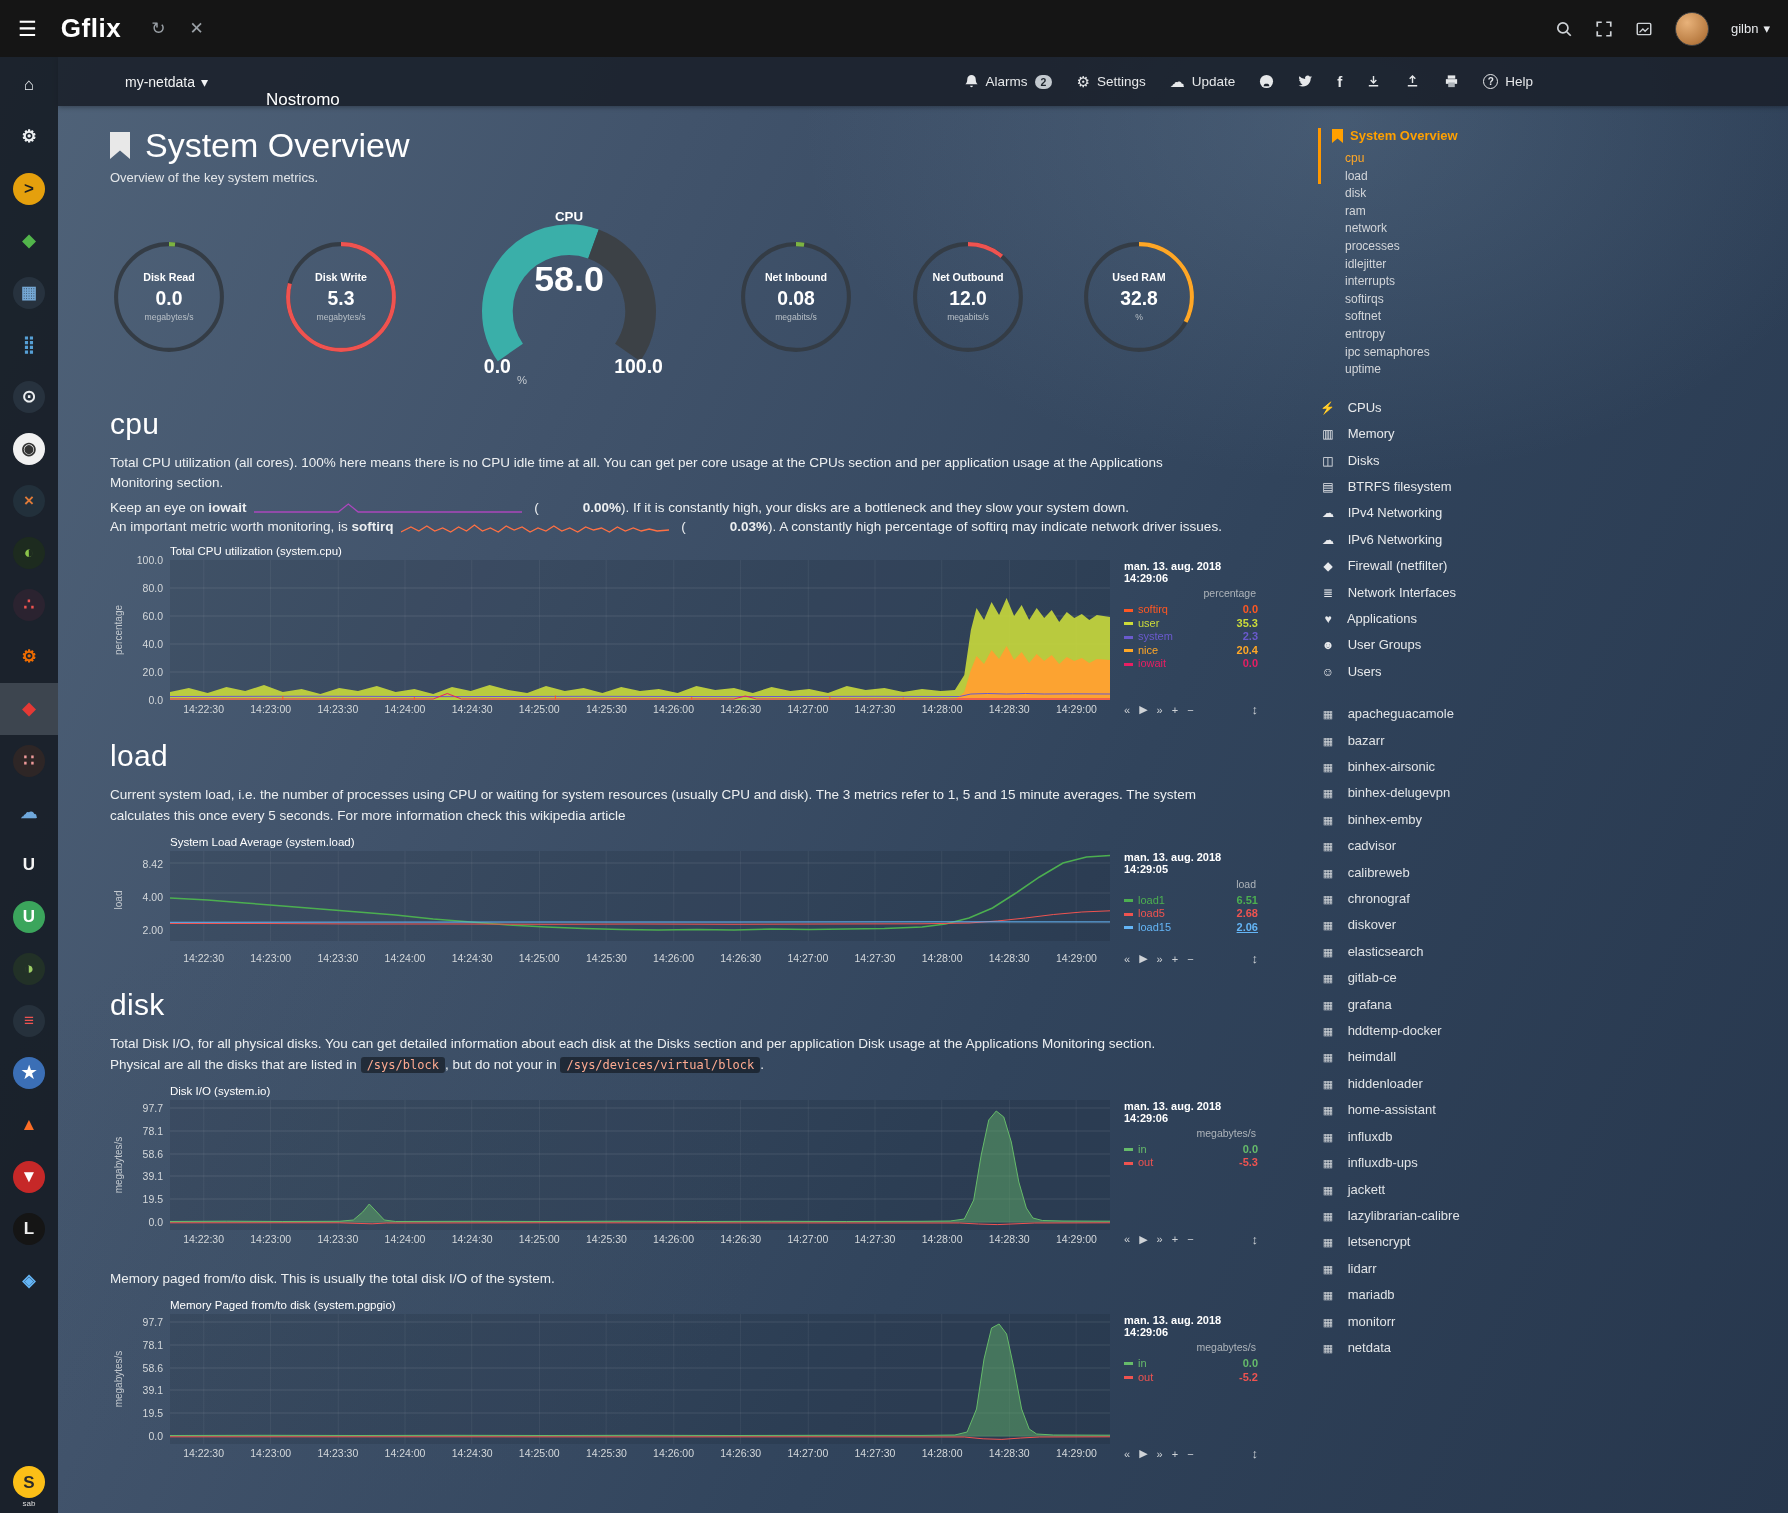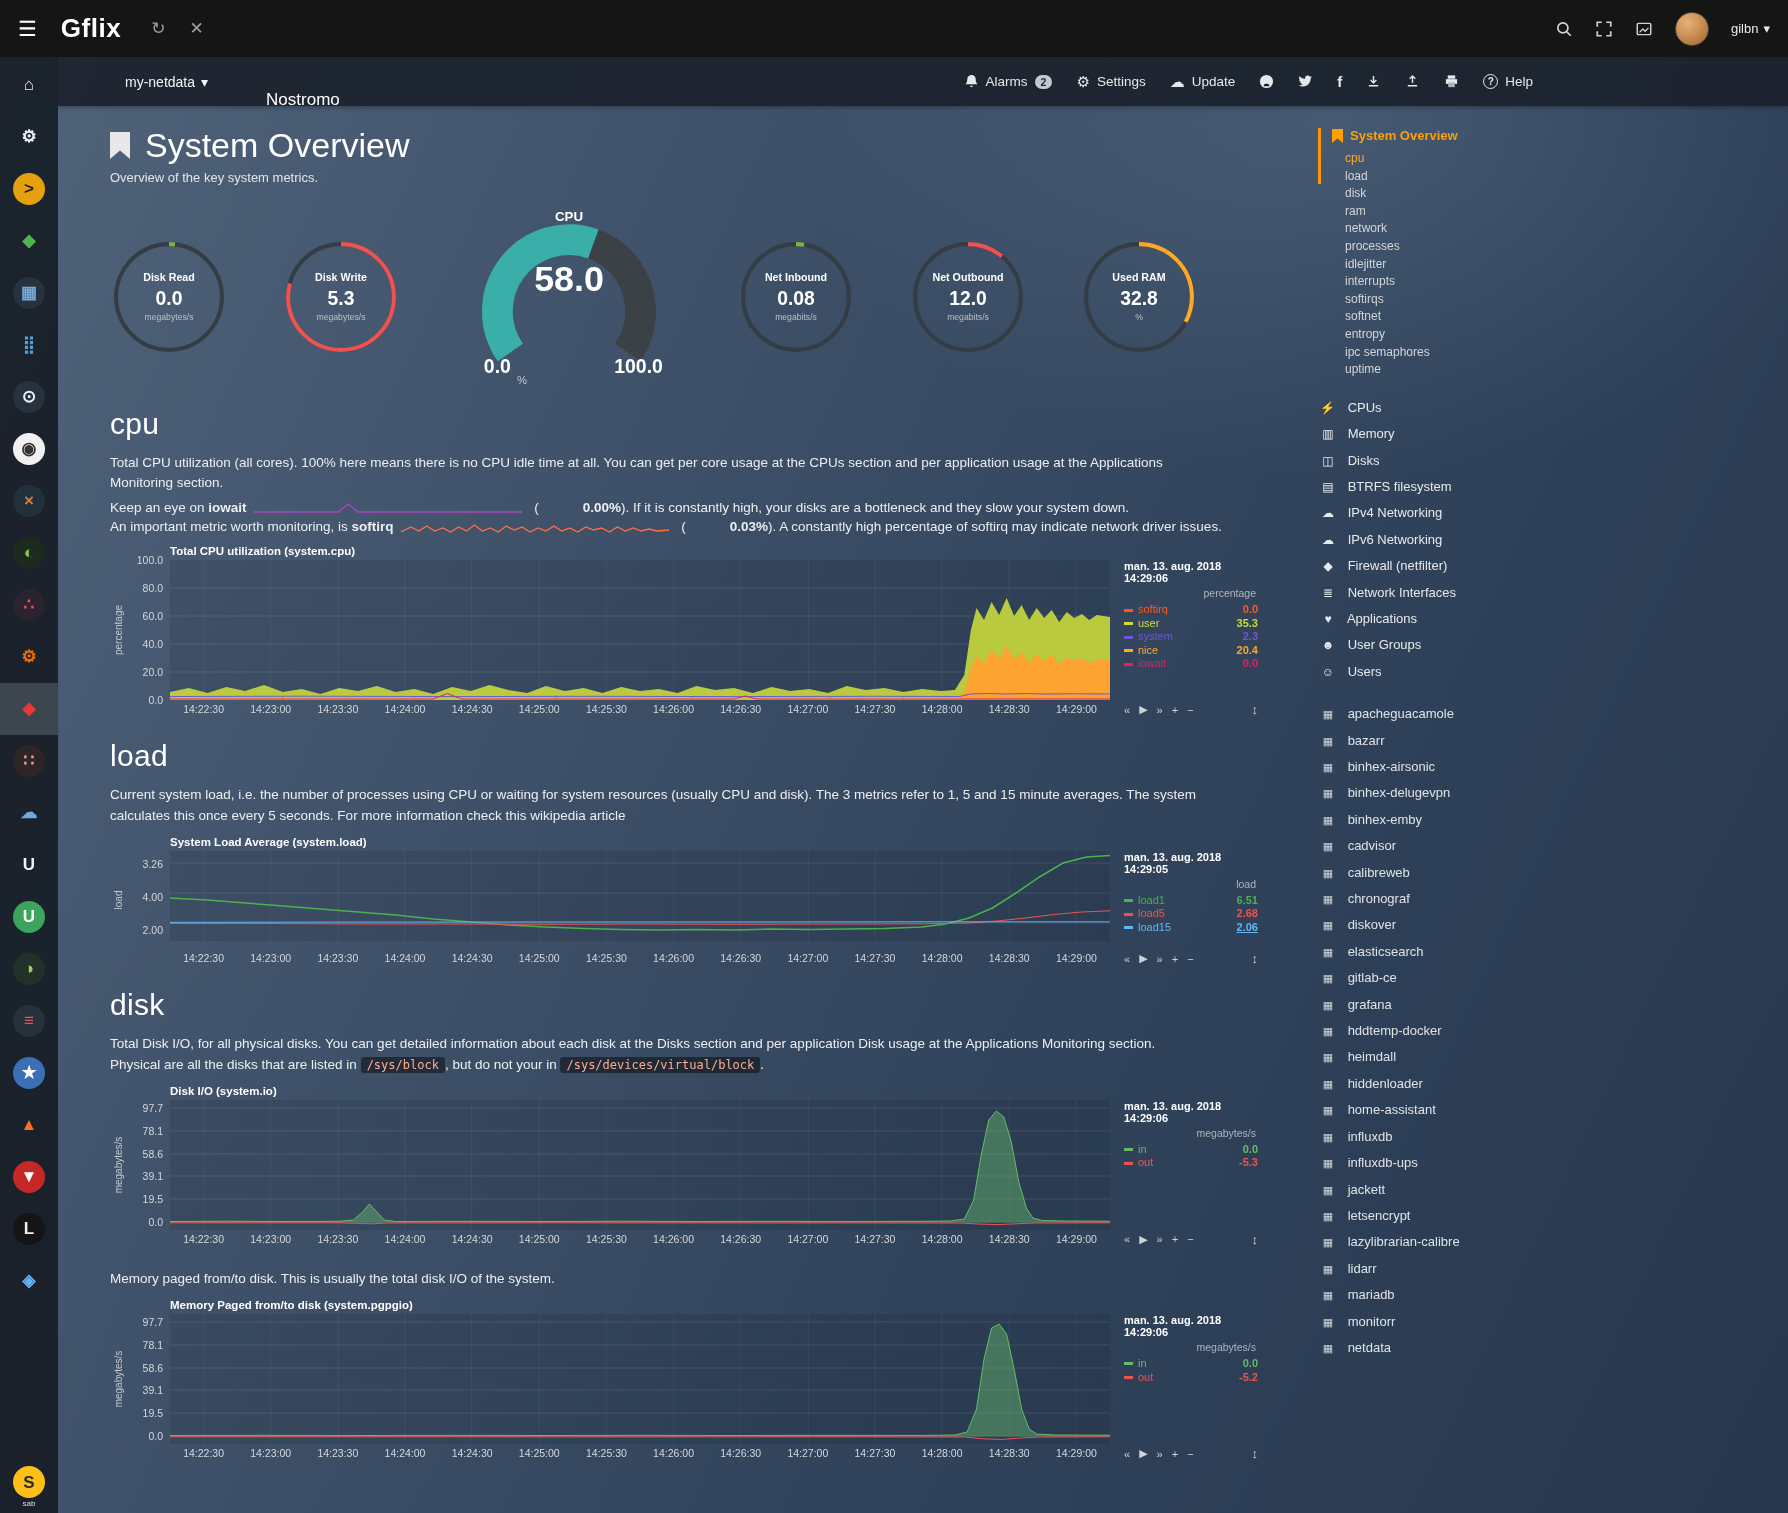--- a/index.html
+++ b/index.html
@@ -96,21 +96,21 @@
   .metric-line { font-size:13.5px; color:#eceff1; margin:3px 0; }
   .metric-line b { font-weight:bold; }
   .spark { display:inline-block; vertical-align:middle; width:268px; height:16px; margin:0 4px; }
   .spark path { fill:none; stroke-width:1.3; }
   .paren-open { margin-left:4px; margin-right:44px; }
   .code { background:rgba(0,0,0,.45); color:#ffab91; font-family:"DejaVu Sans Mono", monospace;
     font-size:12px; padding:1px 6px; border-radius:3px; }
 
   
   .chart { width:1148px; margin:10px 0 24px; }
-  .c-title { font-size:11.5px; font-weight:bold; color:#fff; margin:0 0 3px 60px; }
+  .c-title { font-size:11.5px; font-weight:normal; color:#fff; margin:0 0 3px 60px; }
   .c-grid { display:flex; }
   .c-ylab { width:16px; position:relative; }
   .c-ylab span { position:absolute; top:50%; left:50%; transform:translate(-50%,-50%) rotate(-90deg);
     font-size:10px; color:#c3c9cf; white-space:nowrap; }
   .c-yticks { width:44px; position:relative; }
   .c-yticks .yt { position:absolute; right:7px; font-size:10.5px; color:#d4d8db; }
   .c-plot { flex:1; position:relative; background:rgba(8,14,22,.12); cursor:crosshair; }
   .c-plot svg { position:absolute; inset:0; width:100%; height:100%; }
   .grid-h, .grid-v { fill:none; stroke:rgba(255,255,255,.10); stroke-width:1; vector-effect:non-scaling-stroke; }
   .grid-v { stroke:rgba(255,255,255,.06); }
@@ -531,25 +531,25 @@
       <div class="g-item">
       <span class="g-ic">▦</span>
       <span>influxdb-ups</span>
     </div>
       <div class="g-item">
       <span class="g-ic">▦</span>
       <span>jackett</span>
     </div>
       <div class="g-item">
       <span class="g-ic">▦</span>
+      <span>lazylibrarian-calibre</span>
+    </div>
+      <div class="g-item">
+      <span class="g-ic">▦</span>
       <span>letsencrypt</span>
-    </div>
-      <div class="g-item">
-      <span class="g-ic">▦</span>
-      <span>lazylibrarian-calibre</span>
     </div>
       <div class="g-item">
       <span class="g-ic">▦</span>
       <span>lidarr</span>
     </div>
       <div class="g-item">
       <span class="g-ic">▦</span>
       <span>mariadb</span>
     </div>
       <div class="g-item">
@@ -743,21 +743,21 @@
     <h2 class="sec-h">load</h2>
     <p class="para">Current system load, i.e. the number of processes using CPU or waiting for system resources (usually CPU and disk). The 3 metrics refer to 1, 5 and 15 minute averages. The system calculates this once every 5 seconds. For more information check this wikipedia article</p>
 
     <div class="chart load-c">
       <div class="c-title">System Load Average (system.load)</div>
       <div class="c-grid">
         <div class="c-ylab">
             <span>load</span>
           </div>
         <div class="c-yticks">
-            <span class="yt">3.26</span>
+            <span class="yt">8.42</span>
             <span class="yt">4.00</span>
             <span class="yt">2.00</span>
           </div>
         <div class="c-plot">
           <svg viewBox="0 0 1000 90" preserveAspectRatio="none">
             <path class="grid-h" d="M0,12H1000M0,42H1000M0,72H1000"></path>
             <path class="grid-v" d="M36,0V90M107,0V90M179,0V90M250,0V90M321,0V90M393,0V90M464,0V90M536,0V90M607,0V90M679,0V90M750,0V90M821,0V90M893,0V90M964,0V90"></path>
             <path class="series" stroke="#4caf50" stroke-width="1.5" fill="none" d="M0,47L40,49L80,52L120,55L160,58L200,61L240,64L280,68L320,71L360,74L400,76L440,77.5L480,78.5L520,79L560,78.5L600,79L640,78L680,78.5L720,78L760,77.5L800,76L825,73L850,67L875,57L900,42L925,26L950,12L975,6L1000,4.5"></path>
             <path class="series" stroke="#ef5350" fill="none" d="M0,72.5L100,72.5L200,73L300,73L400,73.3L500,73L600,73.3L700,73L800,72.8L850,72L880,70L910,67L940,63.5L970,61L1000,59.8"></path>
             <path class="series" stroke="#64b5f6" fill="none" d="M0,71.3L200,71.1L400,71L600,71L800,70.8L1000,70.9"></path>

